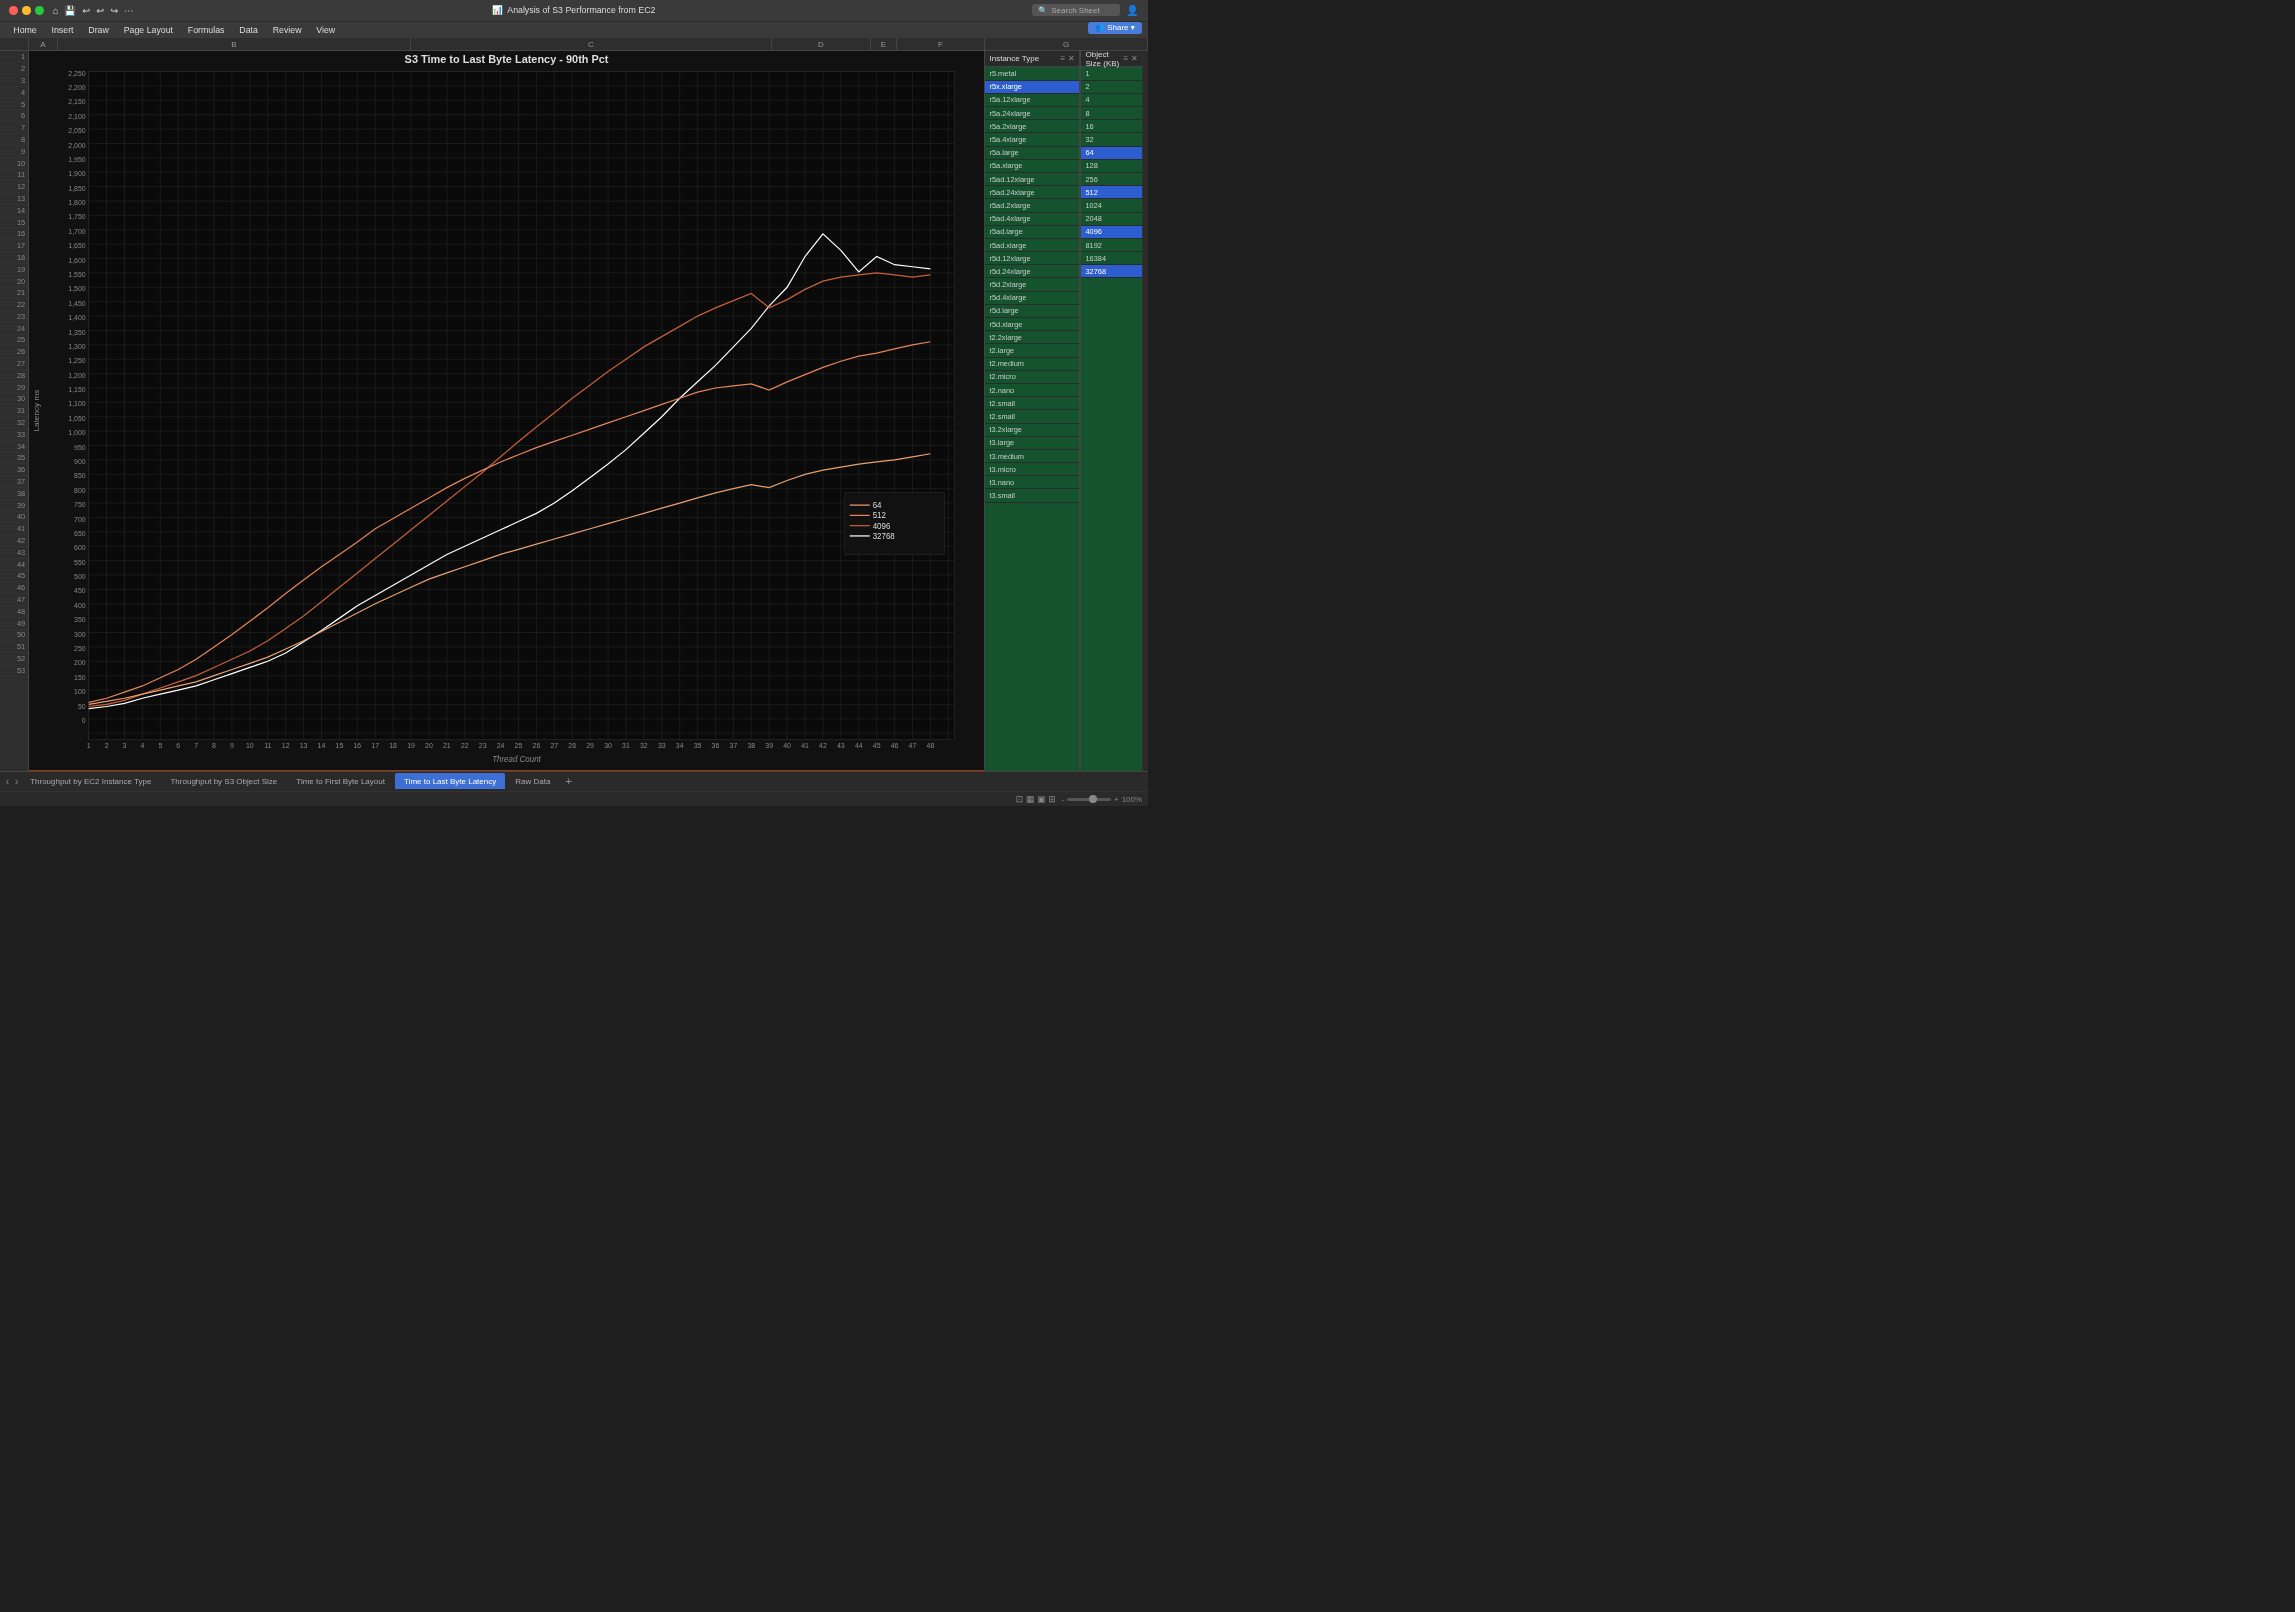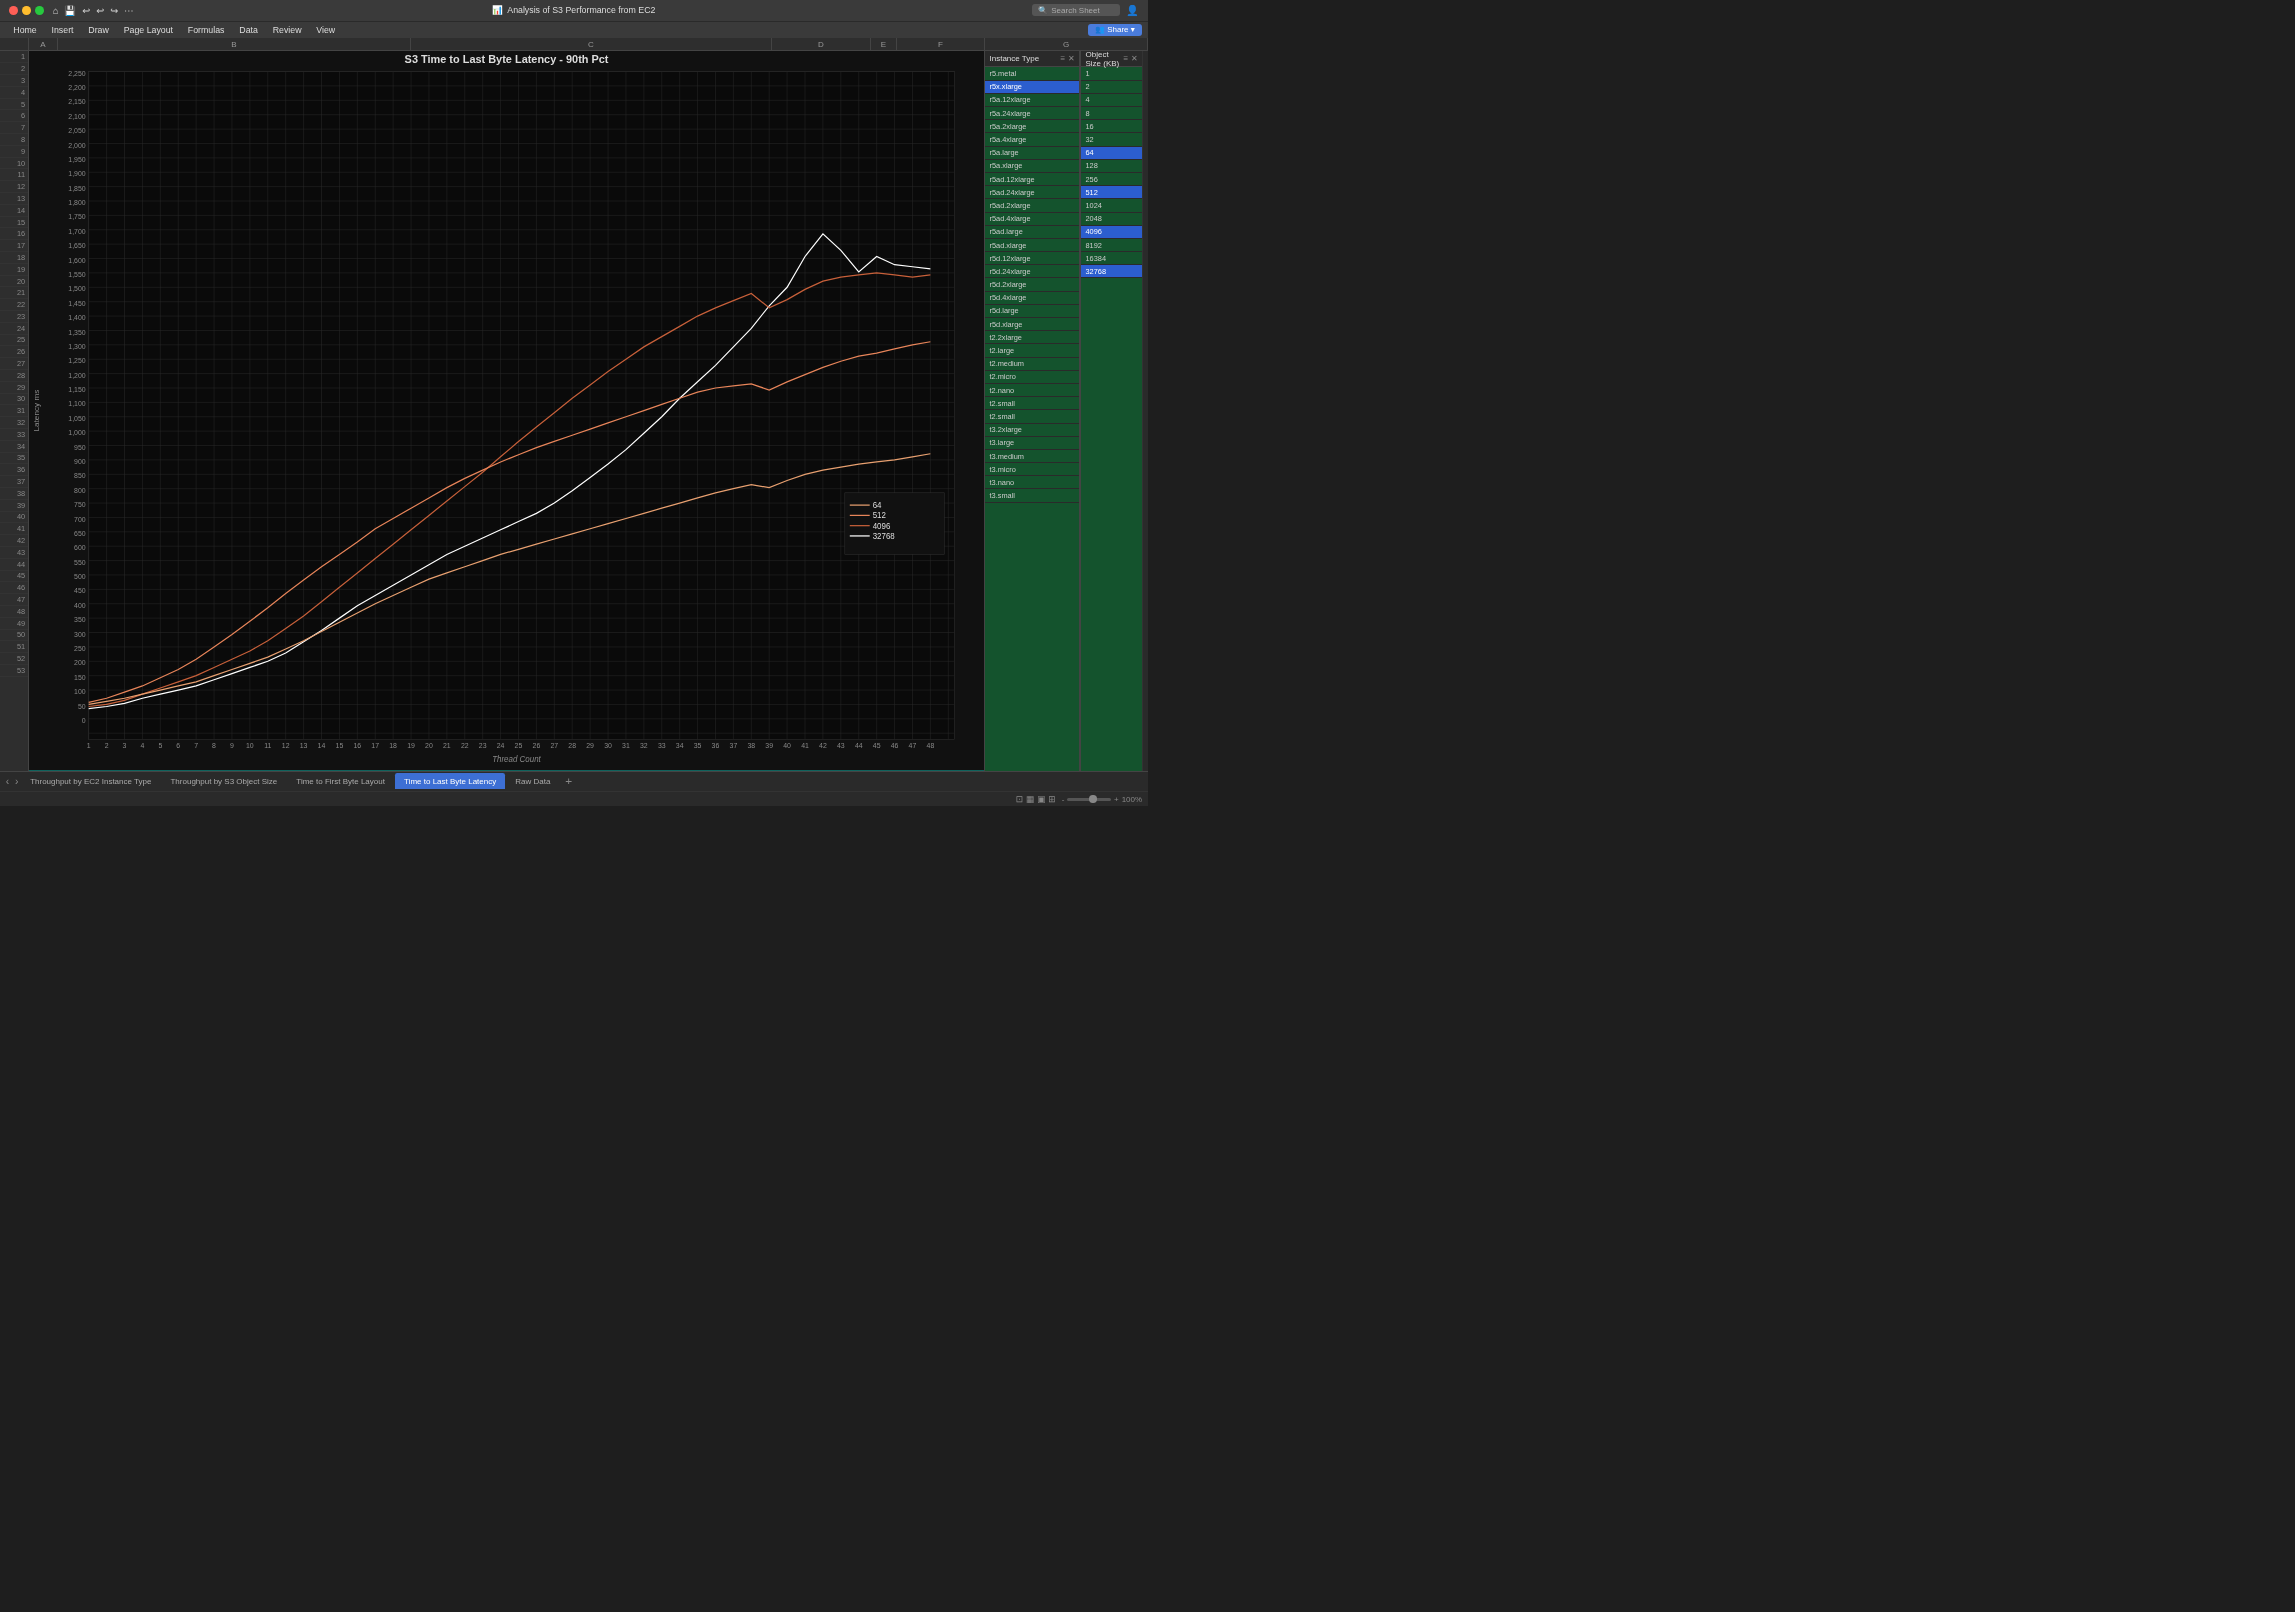--- a/index.html
+++ b/index.html
@@ -68,21 +68,21 @@
     .user-icon {
       color: #aaa;
       font-size: 10.3px;
     }
 
     
     .menu-bar {
       background: #3a3a3a;
       height: 17.7px;
       display: flex;
-      align-items: center;
+      align-items: flex-start;
       padding: 0 5.9px;
       border-top: 0.7px solid #2a2a2a;
     }
     .menu-item {
       padding: 0 7.4px;
       color: #ddd;
       font-size: 8.8px;
       height: 17.7px;
       display: flex;
       align-items: center;
@@ -155,21 +155,21 @@
     
     .sheet-content {
       flex: 1;
       display: flex;
       overflow: hidden;
     }
 
     
     .chart-area {
       flex: 1;
-      background: #0f766e;
+      background: #c2410c;
       position: relative;
       overflow: hidden;
     }
 
     
     .right-panel {
       display: flex;
       flex-direction: column;
       background: #14532d;
       border-left: 0.7px solid #444;

